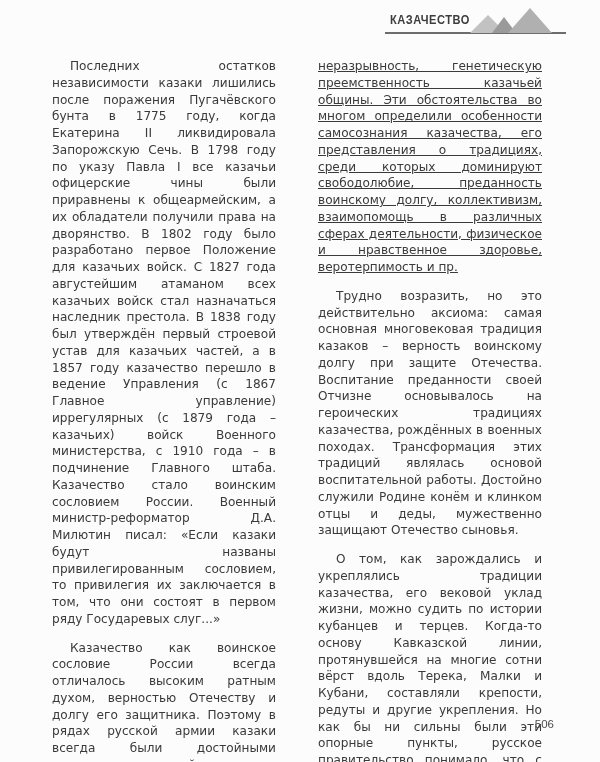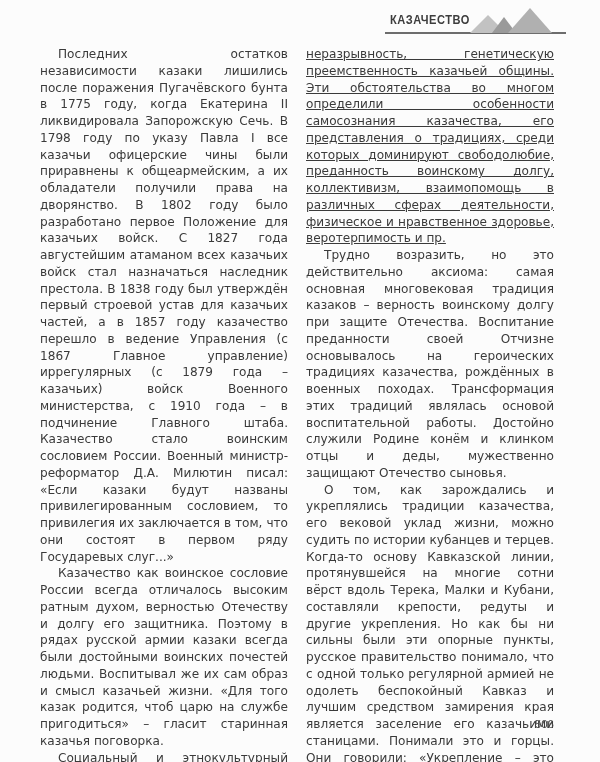--- a/index.html
+++ b/index.html
@@ -68,21 +68,21 @@
     font-size: 12.1px;
     line-height: 16.75px;
     text-align: justify;
     text-justify: inter-word;
     hyphens: manual;
   }
   .col-left  { left: 40px; }
   .col-right { left: 306px; }
 
   .col p {
-    margin: 0;
+    margin: 12px;
     text-indent: 18px;
   }
   .col p.no-indent { text-indent: 0; text-decoration: underline; }
 
   
   .folio {
     position: absolute;
     left: 306px;
     top: 718px;
     width: 248px;

